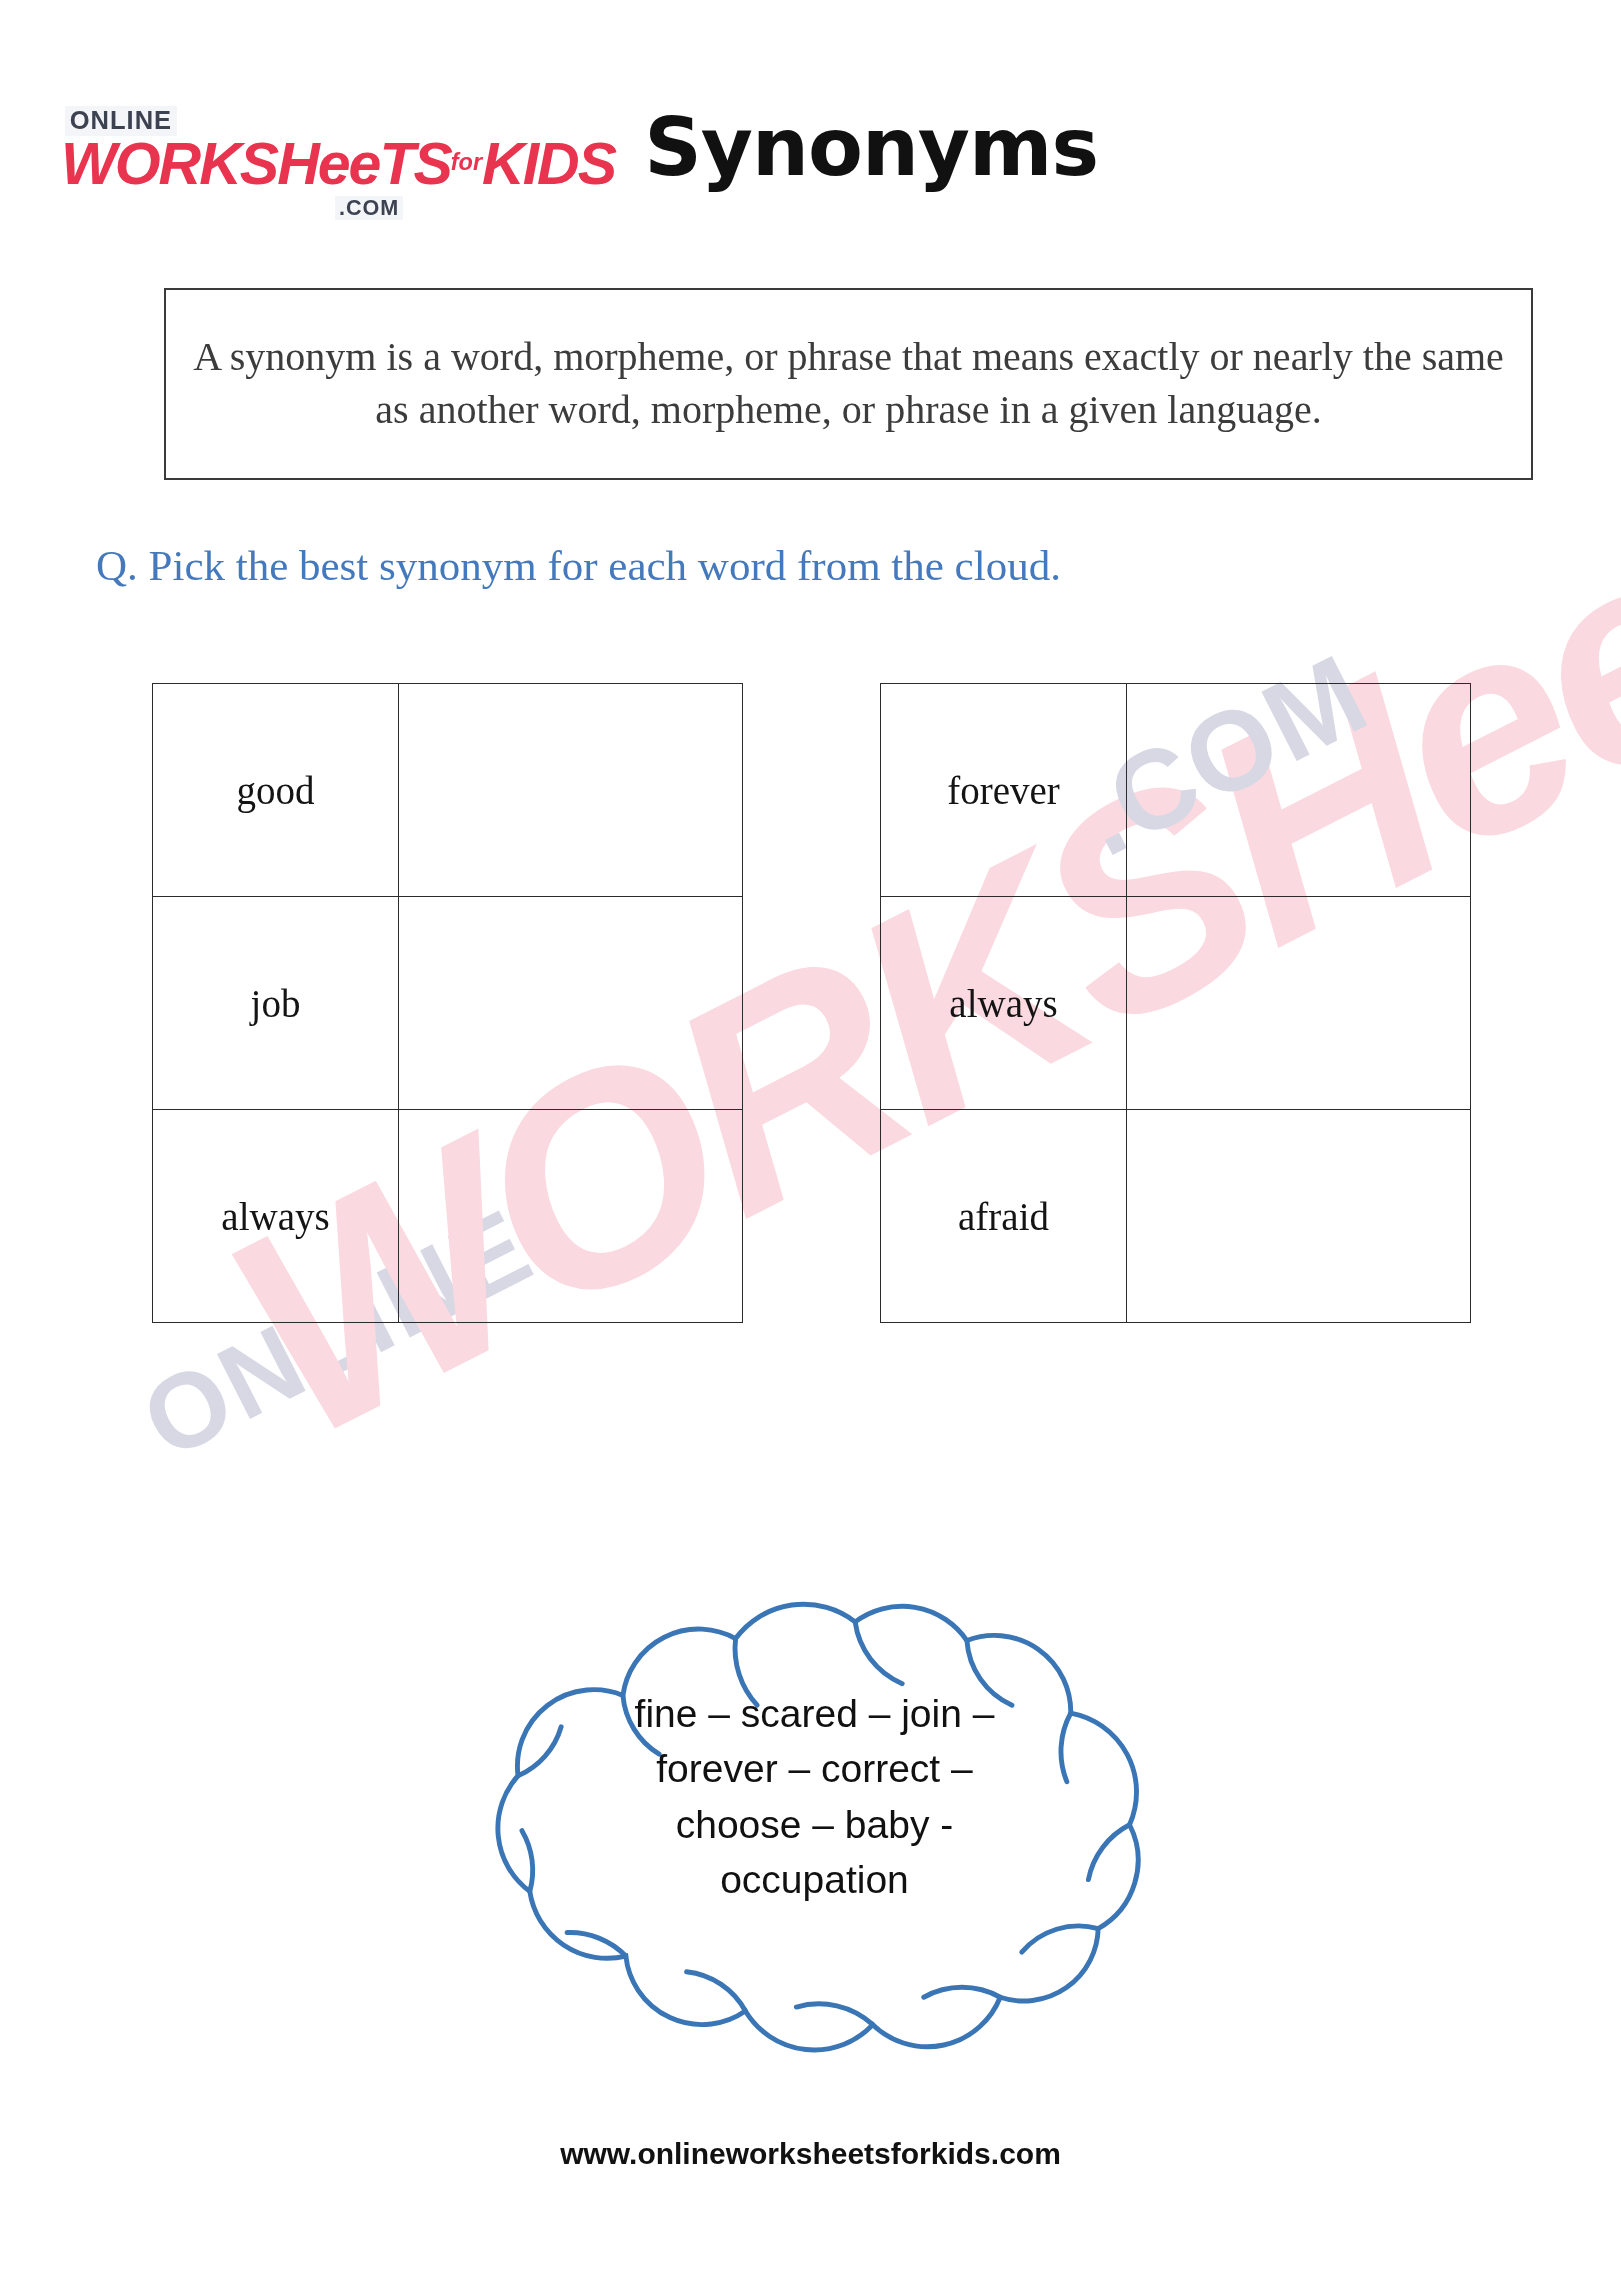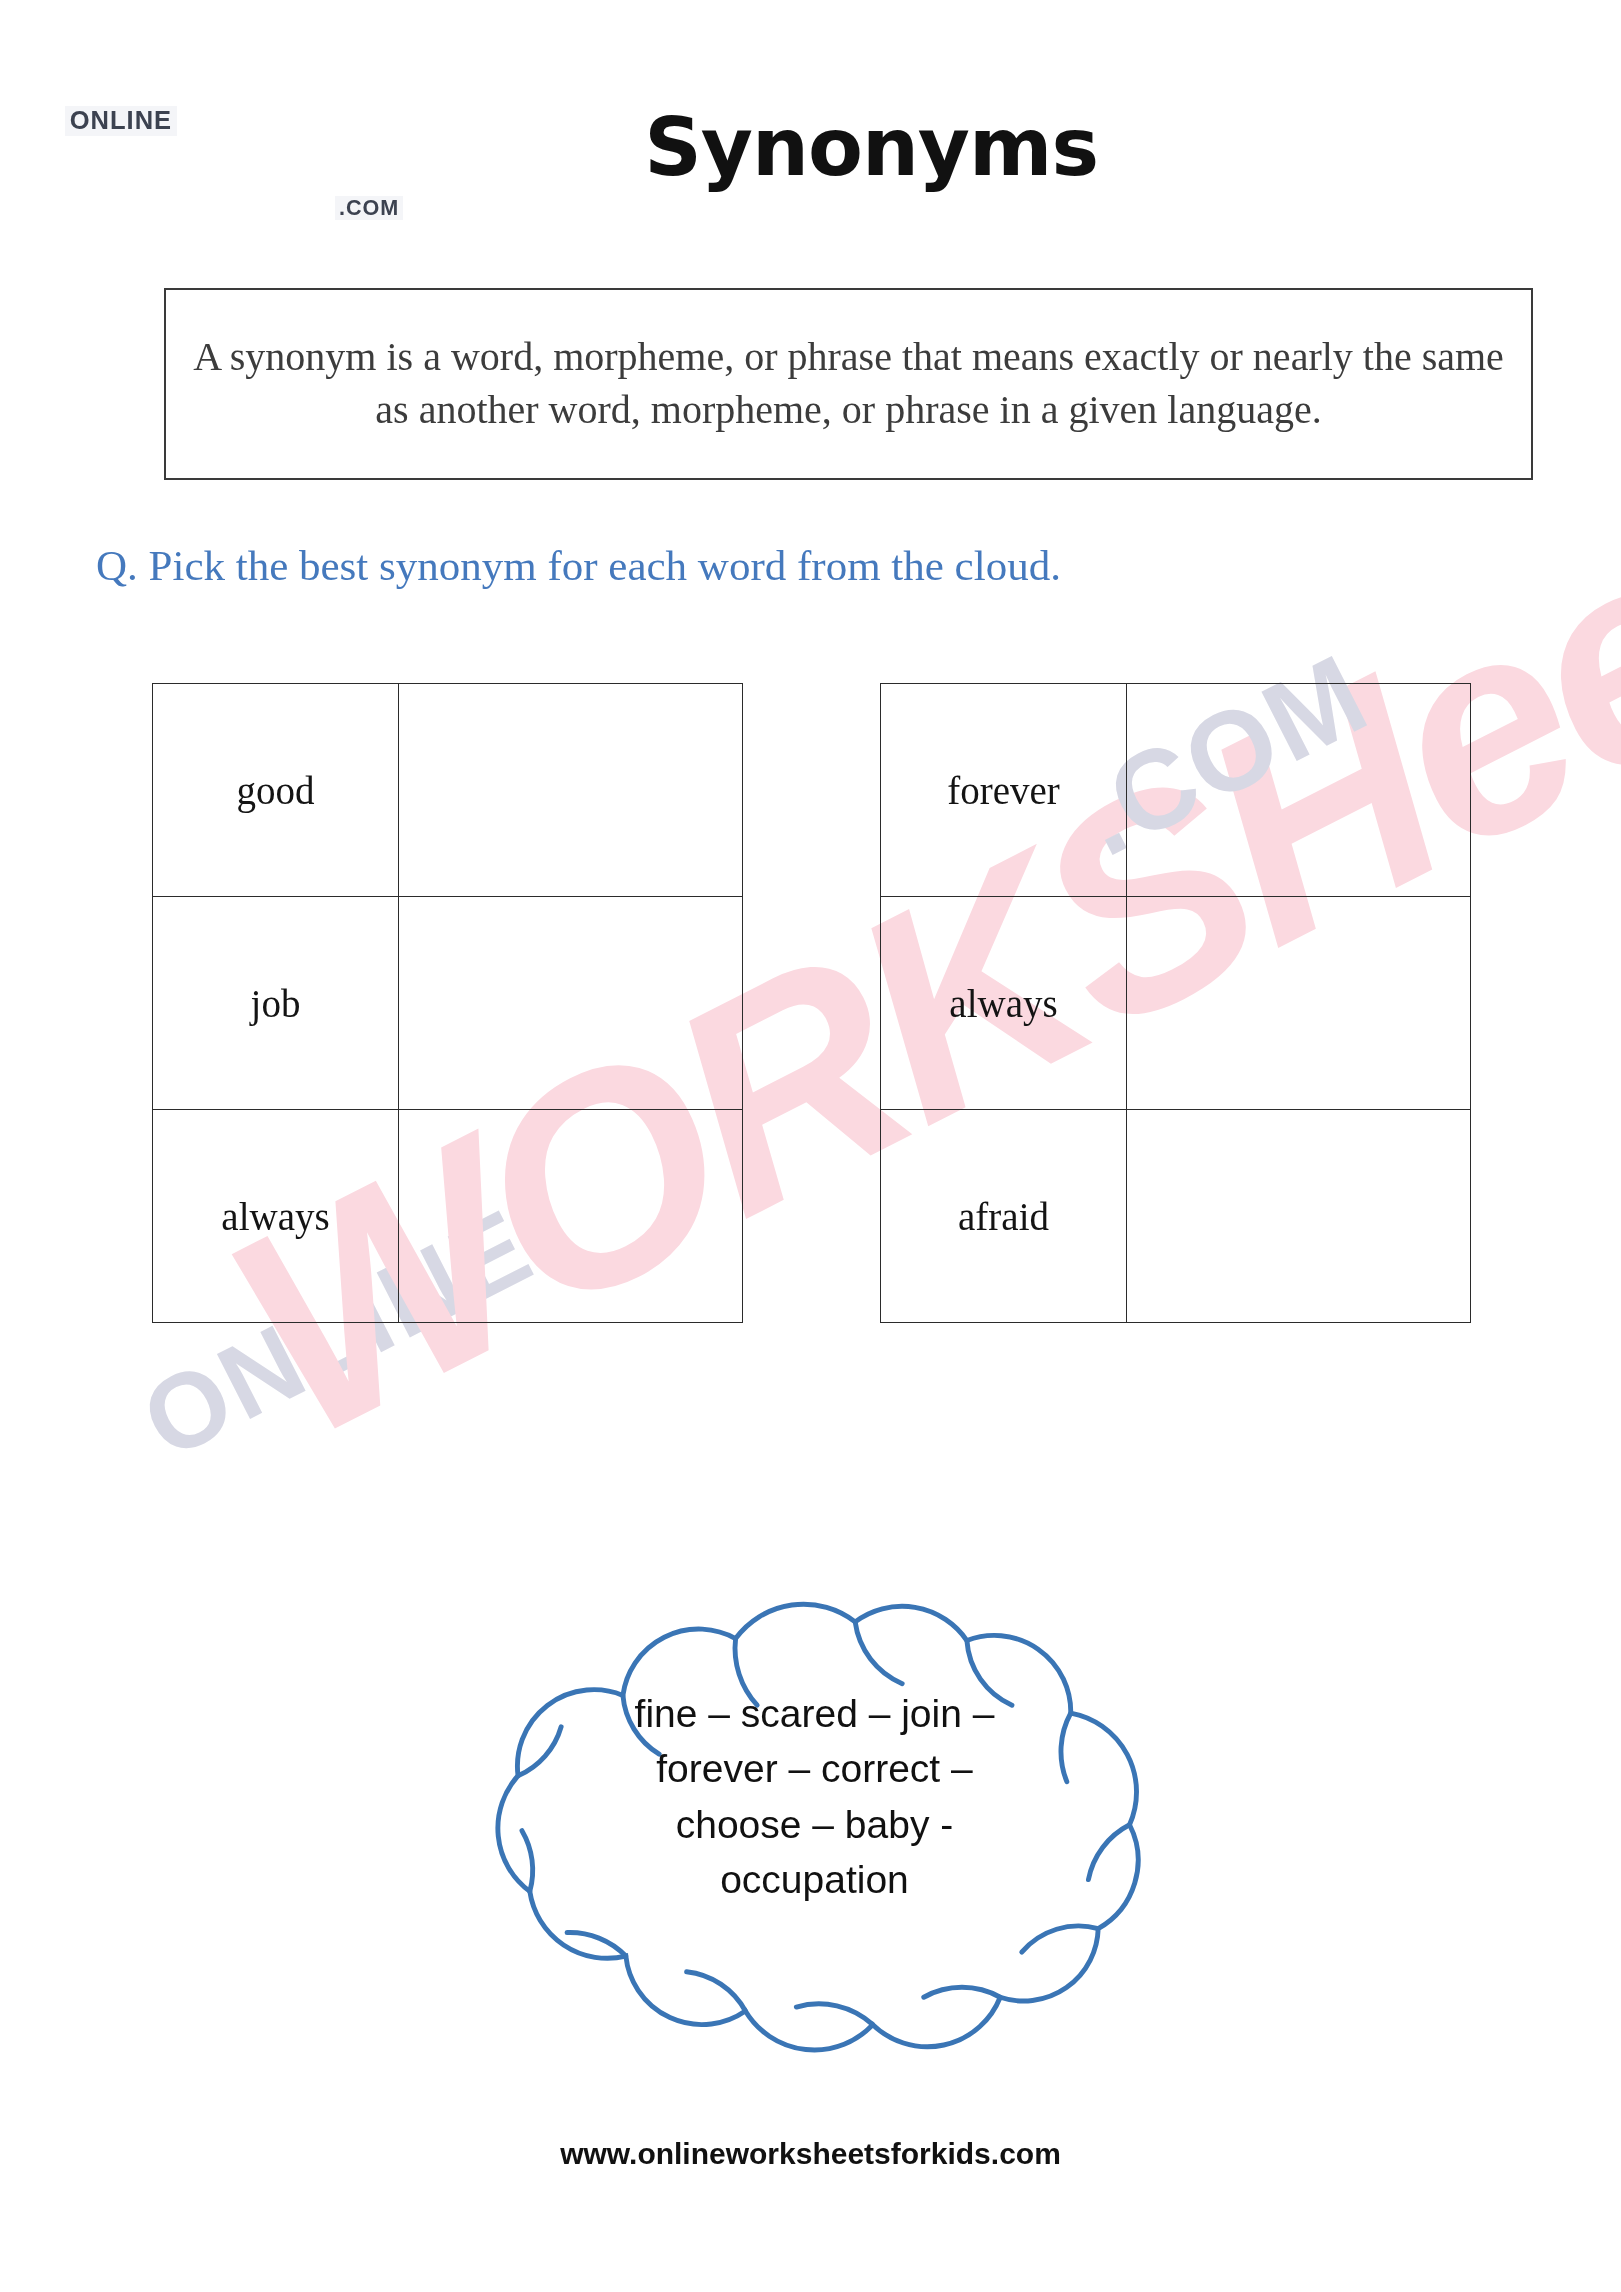--- a/index.html
+++ b/index.html
@@ -251,20 +251,21 @@
   <div id="watermark">
     <span class="wm-online">ONLINE</span>
     <span class="wm-main"><span>WORKSHeeTS</span></span>
     <span class="wm-com">.COM</span>
   </div>
 
   <div id="header">
 
     <div id="logo">
       <span class="logo-online">ONLINE</span>
+      <span class="logo-main"><span>WORKSHeeTS</span><span class="logo-for">for</span><span>KIDS</span></span>
       <span class="logo-com">.COM</span>
     </div>
 
     <div id="page-title">Synonyms</div>
   </div>
 
   <div id="question-line">Q. Pick the best synonym for each word from the cloud.</div>
 
   <div id="definition-box">
     <div id="definition-text">A synonym is a word, morpheme, or phrase that means exactly or nearly the same as another word, morpheme, or phrase in a given language.</div>

